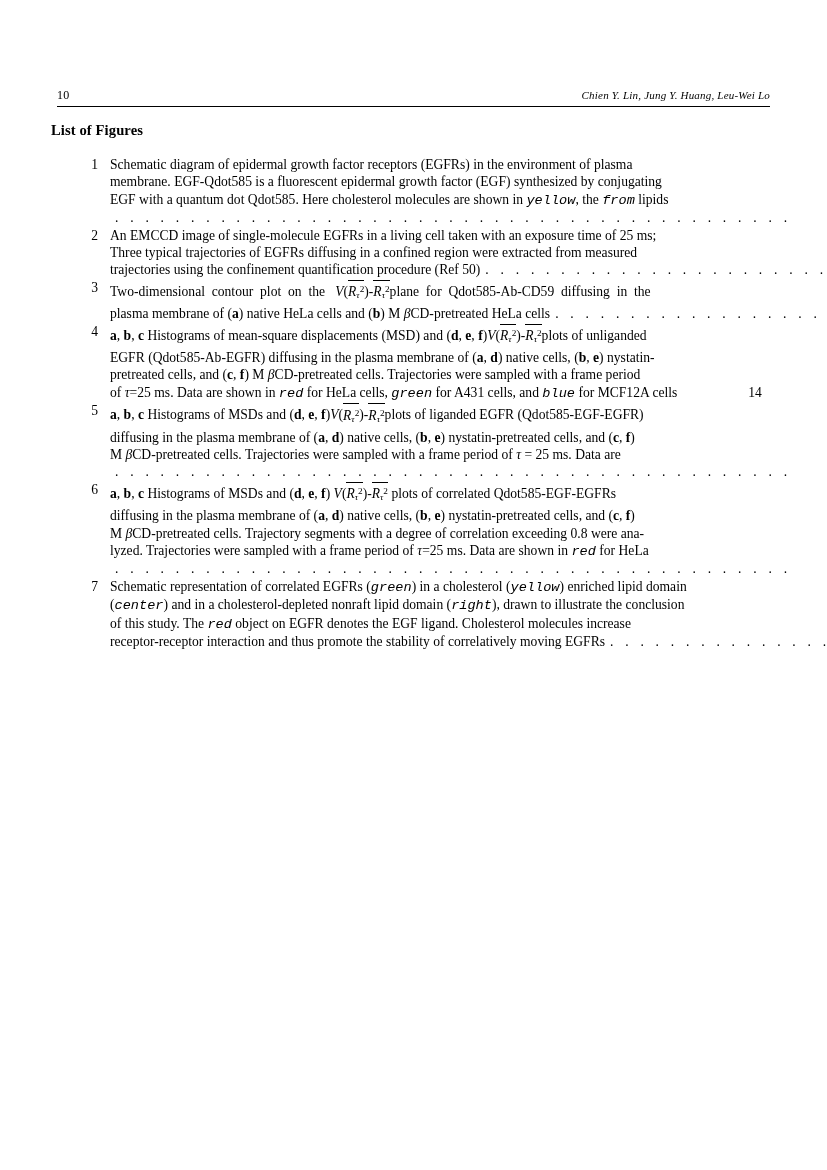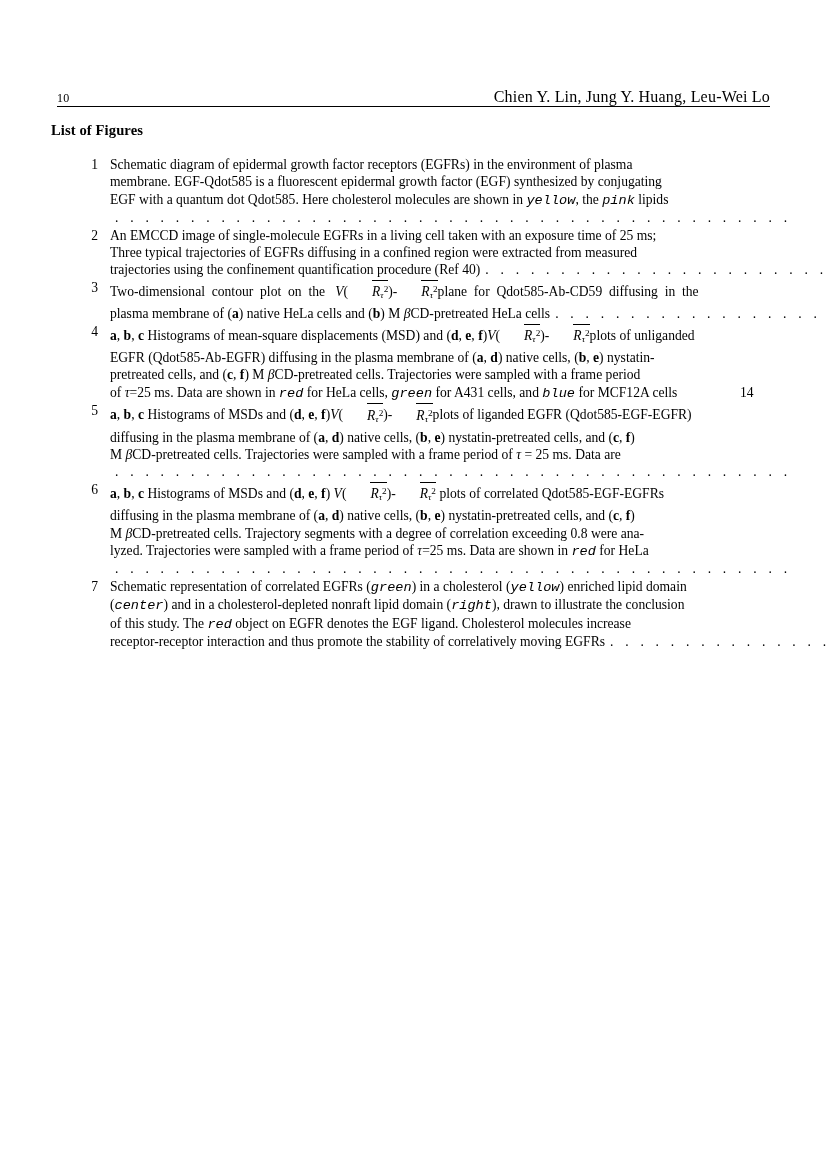--- a/index.html
+++ b/index.html
@@ -25,21 +25,21 @@
     left: 57px;
     top: 88px;
     width: 713px;
     display: flex;
     justify-content: space-between;
     align-items: baseline;
     font-size: 11.2px;
     letter-spacing: 0.2px;
   }
   .rh-folio { font-size: 12px; }
-  .rh-authors { font-size: 16px; }
+  .rh-authors { font-size: 11px; font-style: italic; }
   .head-rule {
     position: absolute;
     left: 57px;
     top: 106px;
     width: 713px;
     height: 1.4px;
     background: #000000;
   }
 
   
@@ -98,38 +98,37 @@
     white-space: nowrap;
     margin: 0 3px 0 5px;
     letter-spacing: 4.2px;
     color: #000;
     font-size: 13.6px;
     text-align: left;
   }
   .tail-folio {
     flex: 0 0 auto;
     width: 30px;
-    text-align: left;
+    text-align: center;
     font-size: 13.6px;
   }
 
   
   .it { font-style: italic; font-family: Liberation Mono, monospace; }
   .bf { font-weight: bold; }
   .mathit { font-style: italic; font-family: "Liberation Serif", serif; }
   .greek { font-family: "Liberation Serif", serif; font-style: italic; }
 
   
   .rbar {
     display: inline-block;
     position: relative;
     font-style: italic;
     white-space: nowrap;
     padding-top: 1px;
-    margin-left: 24px;
   }
   .rbar > .ovl {
     display: inline-block;
     border-top: 1px solid #000;
     padding-top: 0.5px;
   }
   .sub {
     font-size: 0.68em;
     font-style: italic;
     vertical-align: -0.28em;
@@ -155,35 +154,35 @@
 
   <div class="section-title">List of Figures</div>
 
   <div class="lof">
 
     <div class="lof-entry">
       <div class="lof-num">1</div>
       <div class="lof-body">
         <p>Schematic diagram of epidermal growth factor receptors (EGFRs) in the environment of plasma</p>
         <p>membrane. EGF-Qdot585 is a fluorescent epidermal growth factor (EGF) synthesized by conjugating</p>
-        <p>EGF with a quantum dot Qdot585. Here cholesterol molecules are shown in <span class="it">yellow</span>, the <span class="it">pink</span> lipids</p>
+        <p>EGF with a quantum dot Qdot585. Here cholesterol molecules are shown in <span class="it">yellow</span>, the <span class="it">from</span> lipids</p>
         <div class="tail">
           <span class="leaders">. . . . . . . . . . . . . . . . . . . . . . . . . . . . . . . . . . . . . . . . . . . . .</span>
 
         </div>
       </div>
     </div>
 
     <div class="lof-entry">
       <div class="lof-num">2</div>
       <div class="lof-body">
         <p>An EMCCD image of single-molecule EGFRs in a living cell taken with an exposure time of 25 ms;</p>
         <p>Three typical trajectories of EGFRs diffusing in a confined region were extracted from measured</p>
         <div class="tail">
-          <span class="tail-text">trajectories using the confinement quantification procedure (Ref 40)</span>
+          <span class="tail-text">trajectories using the confinement quantification procedure (Ref 50)</span>
           <span class="leaders">. . . . . . . . . . . . . . . . . . . . . . . . . . . . . . . . . . . . . . . . . . . . .</span>
 
         </div>
       </div>
     </div>
 
     <div class="lof-entry">
       <div class="lof-num">3</div>
       <div class="lof-body">
         <p style="text-align:justify;">Two-dimensional&nbsp; contour&nbsp; plot&nbsp; on&nbsp; the&nbsp;&nbsp; <span class="mathit">V</span>(<span class="rbar"><span class="ovl"><span class="mathit">R</span><span class="sub">τ</span><span class="sup">2</span></span></span>)-<span class="rbar"><span class="ovl"><span class="mathit">R</span><span class="sub">τ</span><span class="sup">2</span></span></span>plane&nbsp; for&nbsp; Qdot585-Ab-CD59&nbsp; diffusing&nbsp; in&nbsp; the</p>

